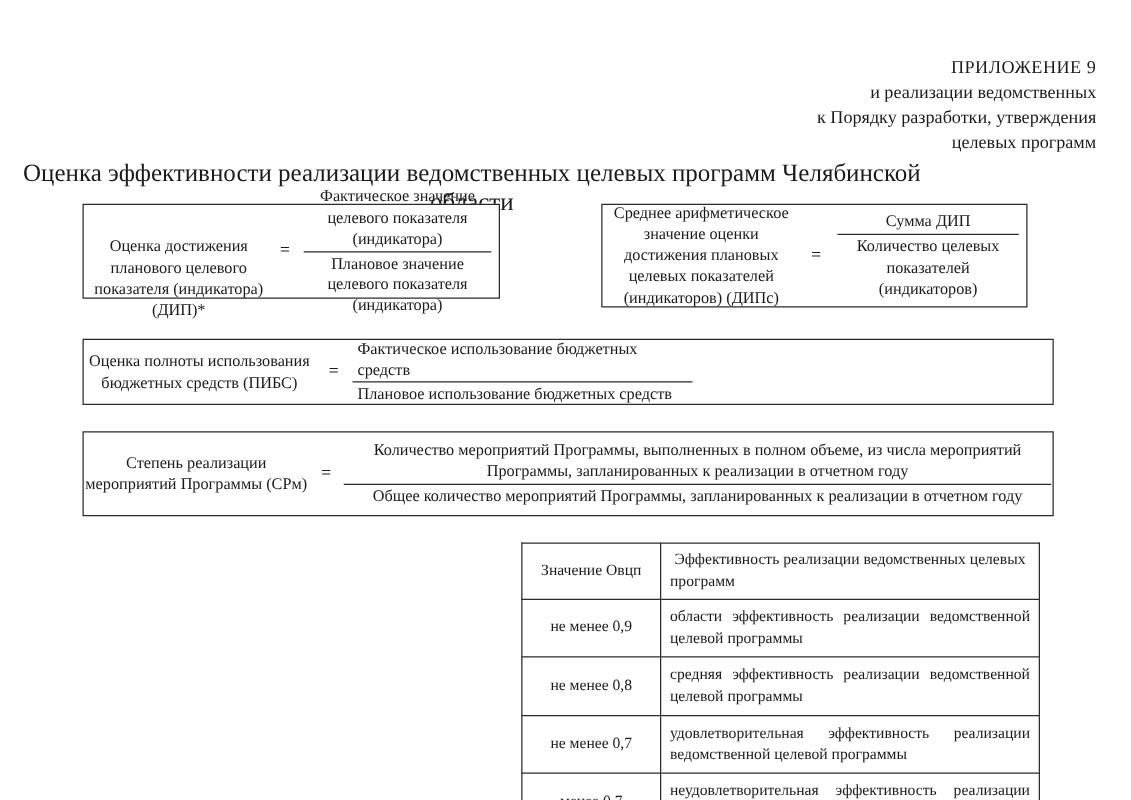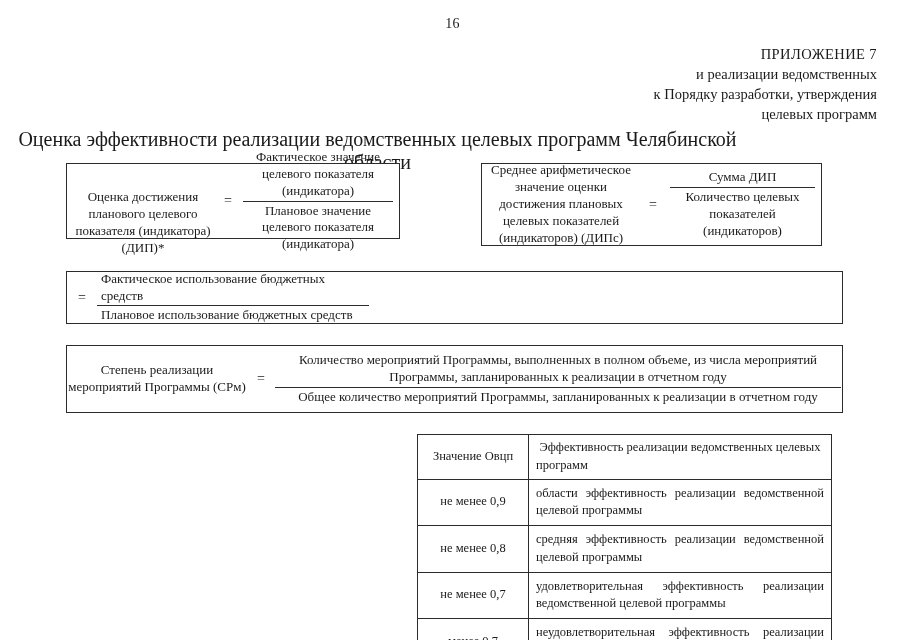--- a/index.html
+++ b/index.html
@@ -160,24 +160,23 @@
     text-align: center;
     padding: 4px 7px;
   }
   .rtable thead .c-desc { text-align: center; }
 </style>
 </head>
 <body>
 
 <div class="page">
 
-  <div class="page-number">16</div>
 
   <div class="appendix">
-    <div class="appendix-title">ПРИЛОЖЕНИЕ 7</div>
+    <div class="appendix-title">ПРИЛОЖЕНИЕ 9</div>
     <div>и реализации ведомственных</div>
     <div>к Порядку разработки, утверждения</div>
     <div>целевых программ</div>
   </div>
 
   <div class="doc-title">Оценка эффективности реализации ведомственных целевых программ Челябинской области</div>
 
   <div class="fbox" id="box1">
     <div class="fbox-inner">
       <div class="lhs">Оценка достижения планового целевого показателя (индикатора) (ДИП)*</div>
@@ -195,20 +194,21 @@
       <div class="eqsign">=</div>
       <div class="frac">
         <div class="num">Сумма ДИП</div>
         <div class="den">Количество целевых показателей (индикаторов)</div>
       </div>
     </div>
   </div>
 
   <div class="fbox" id="box3">
     <div class="fbox-inner">
+      <div class="lhs">Оценка полноты использования бюджетных средств (ПИБС)</div>
       <div class="eqsign">=</div>
       <div class="frac">
         <div class="num">Фактическое использование бюджетных средств</div>
         <div class="den">Плановое использование бюджетных средств</div>
       </div>
     </div>
   </div>
 
   <div class="fbox" id="box4">
     <div class="fbox-inner">

